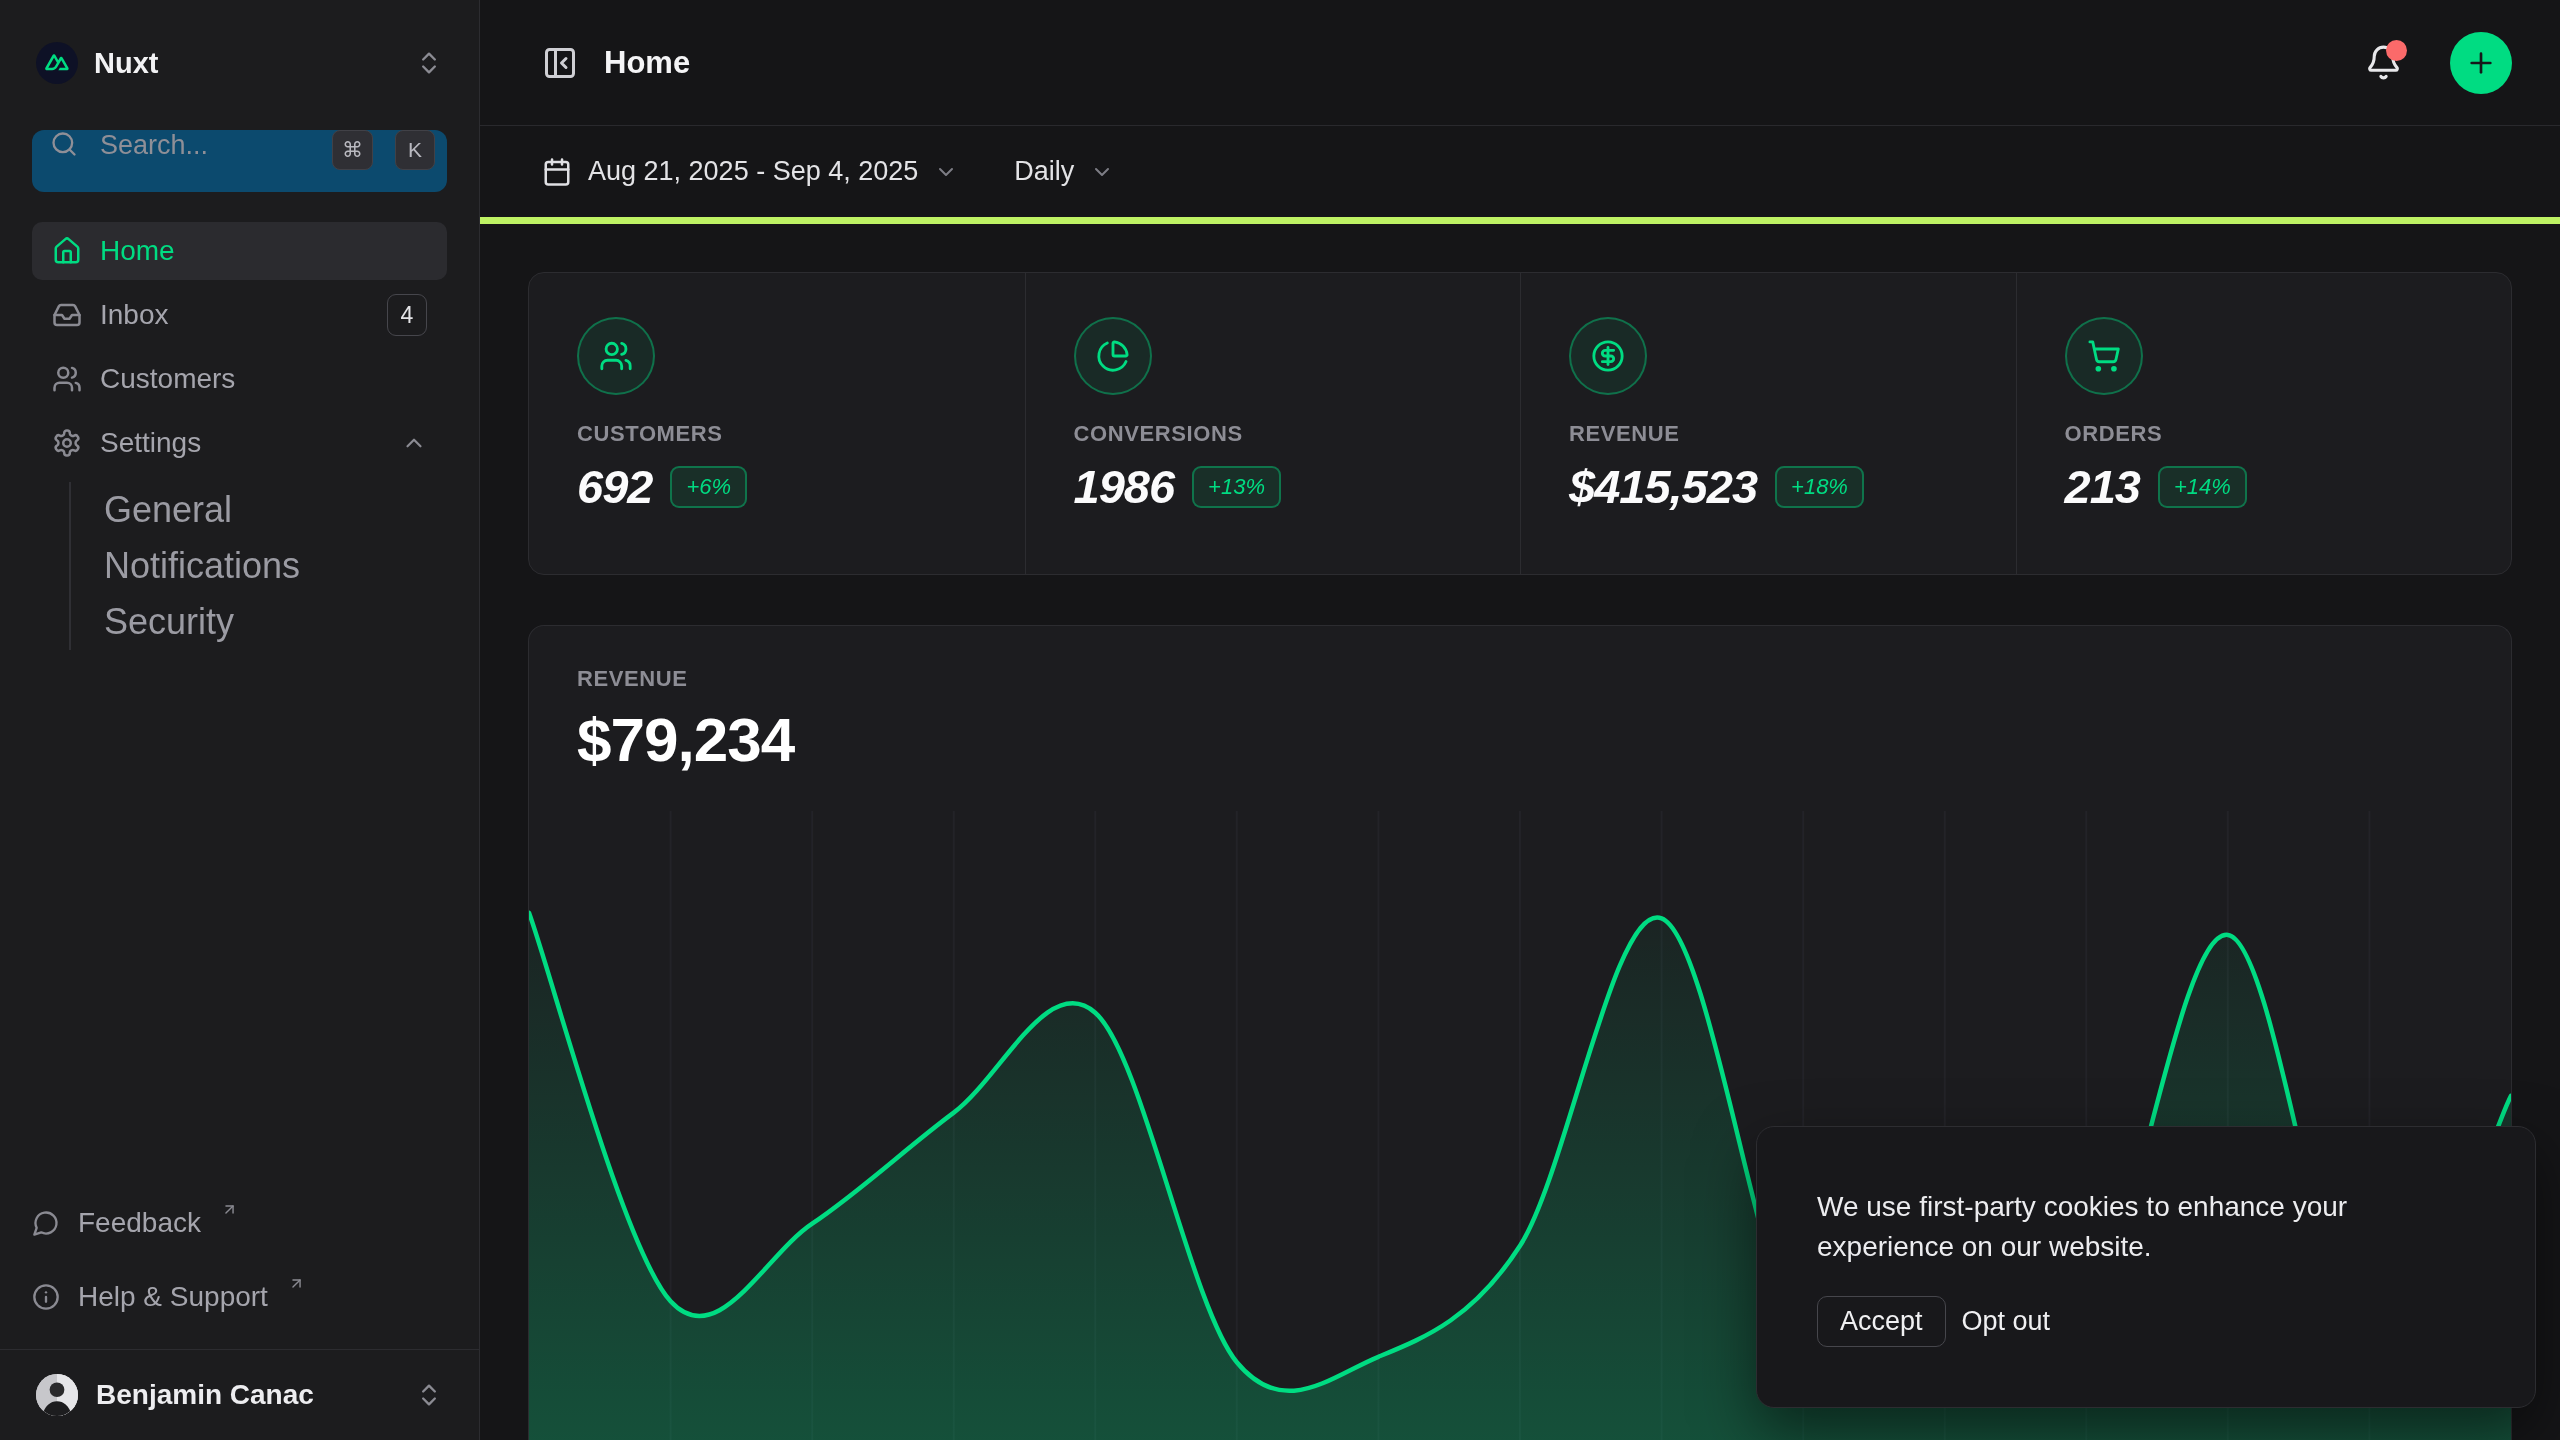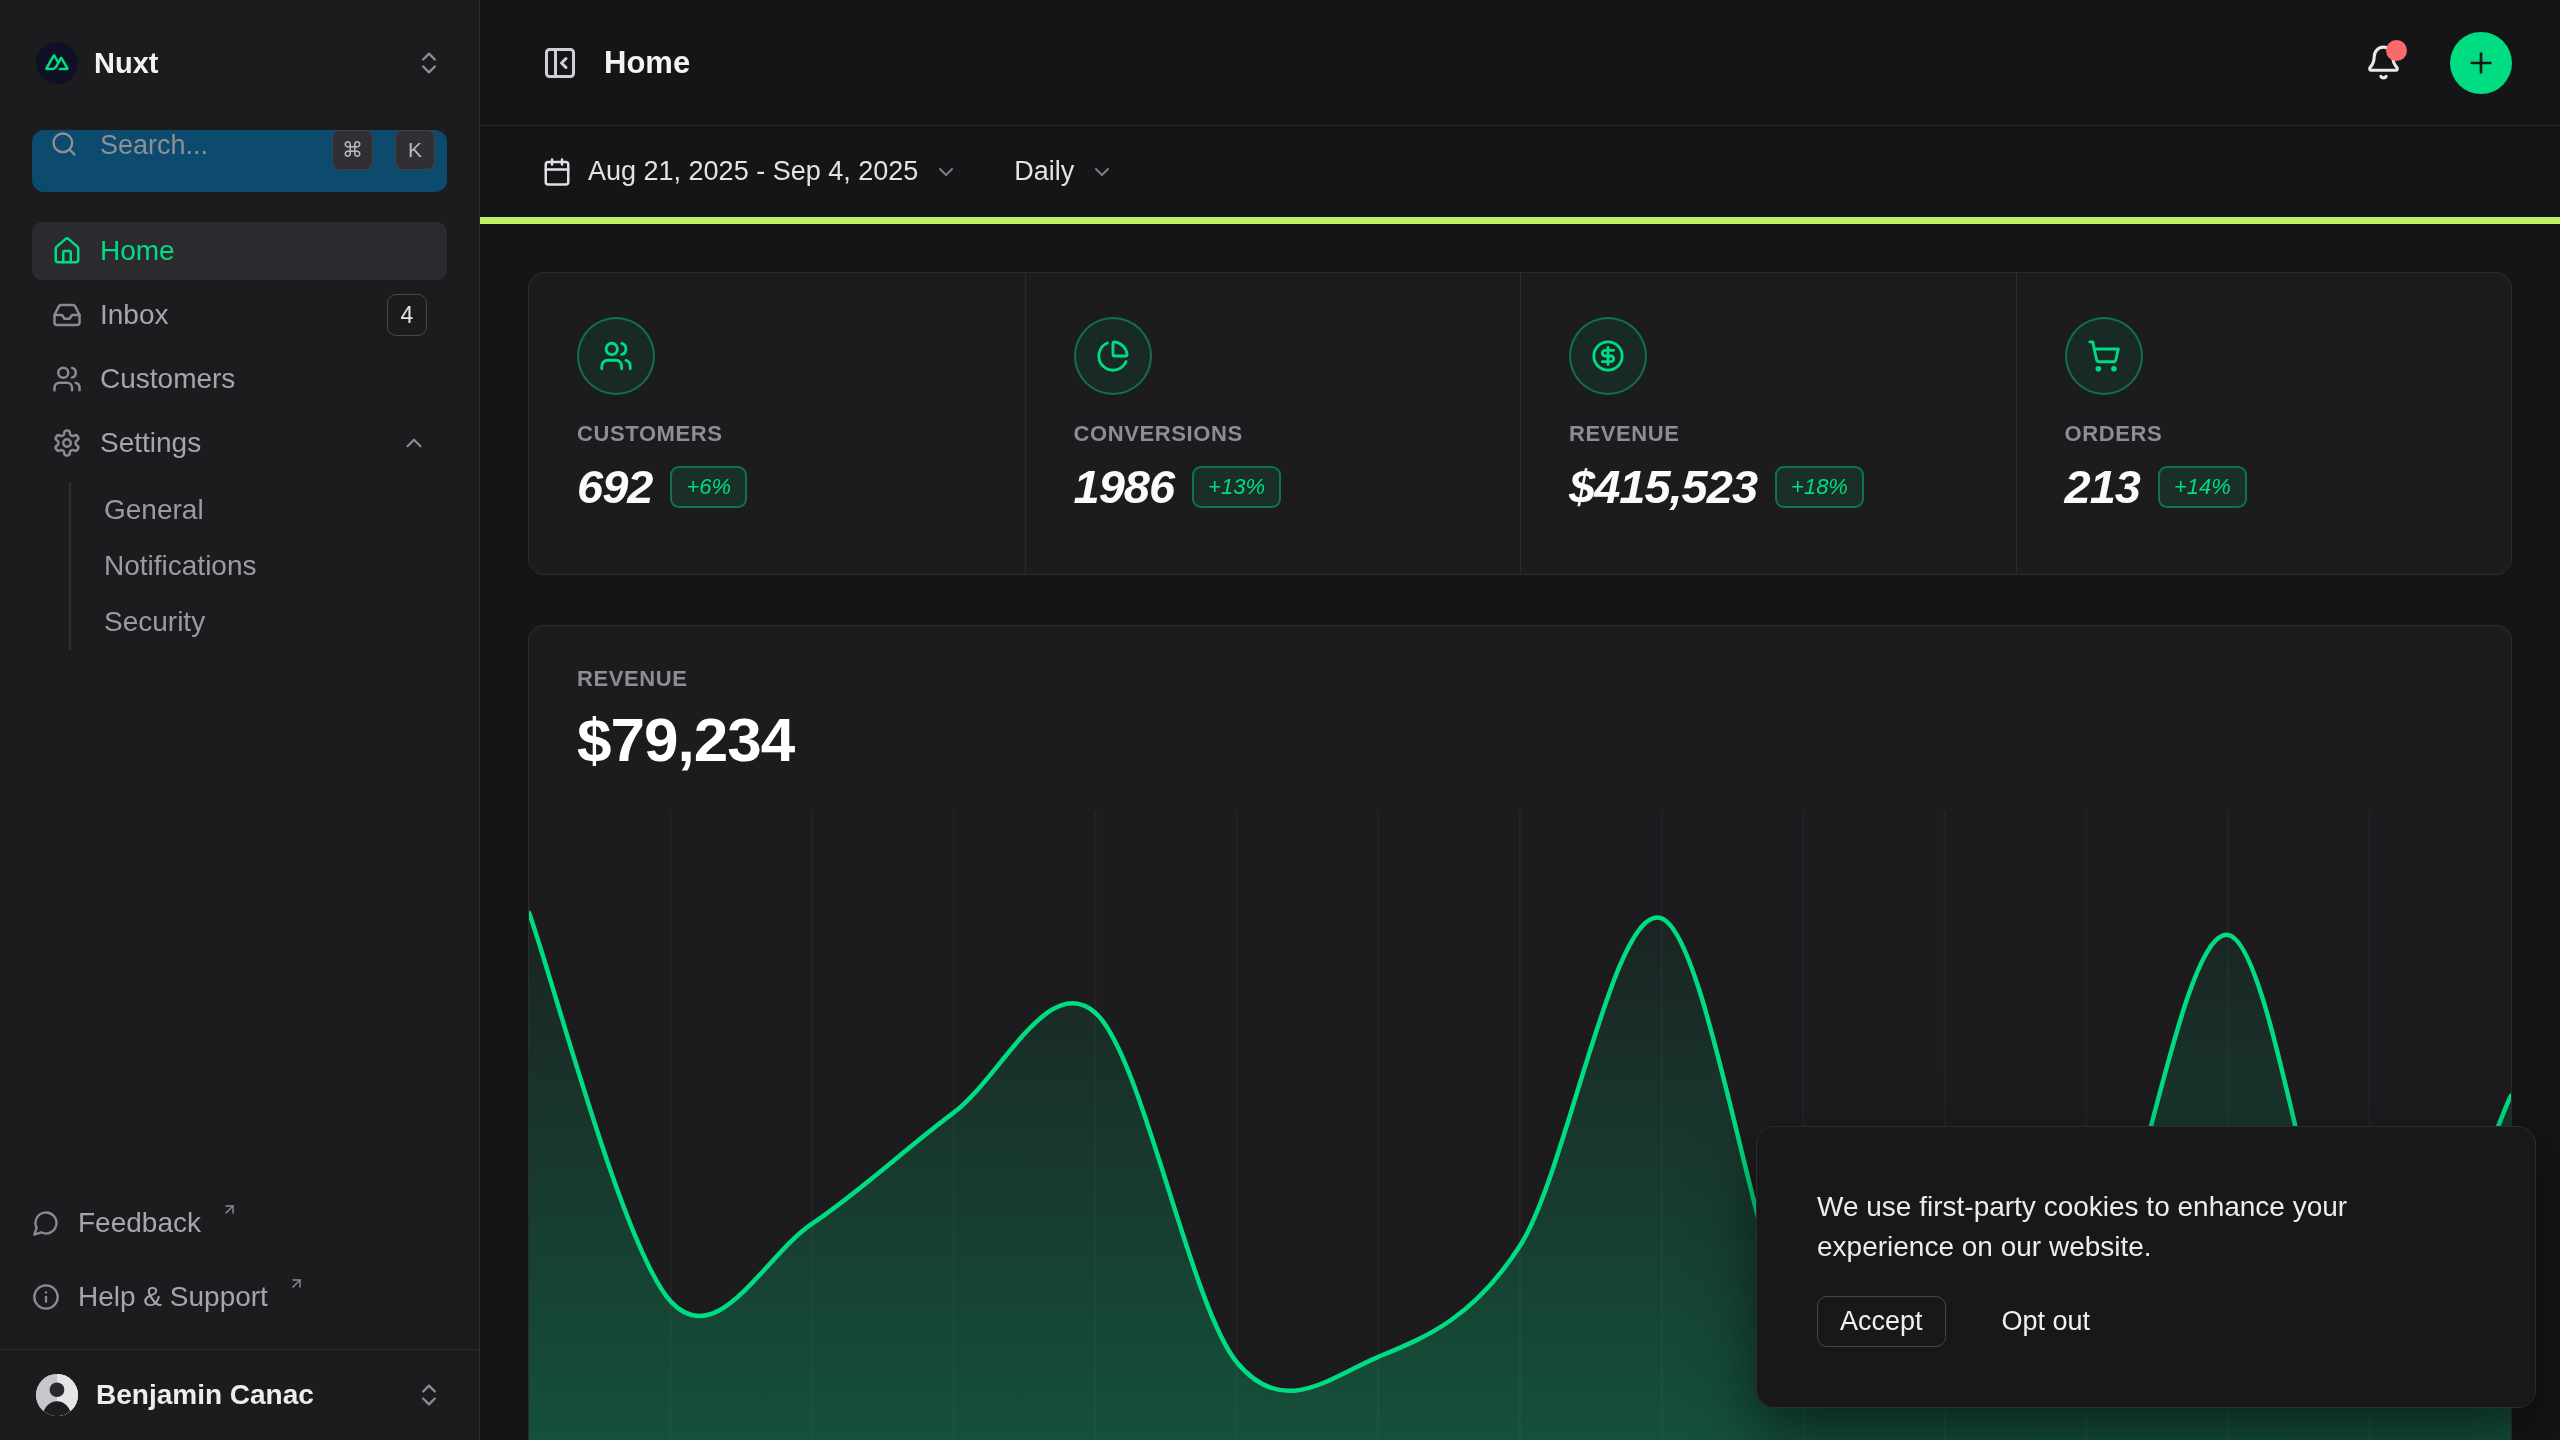--- a/index.html
+++ b/index.html
@@ -53,21 +53,21 @@
   .nav-item.active { background:#2b2b2f; color:#00dc82; }
   .nav-item.active .nico { color:#00dc82; }
   .nav-badge {
     margin-left:auto; min-width:40px; height:42px; padding:0 10px;
     border:1px solid #46464c; border-radius:9px;
     color:#e3e3e6; font-size:23px; font-weight:500;
     display:flex; align-items:center; justify-content:center;
   }
   .nav-chevron { margin-left:auto; color:#8b8b93; display:flex; }
   .subnav { margin:4px 0 0 37px; border-left:2px solid #2f2f34; padding-left:33px; display:flex; flex-direction:column; }
-  .subnav-item { height:56px; display:flex; align-items:center; font-size:28px; font-weight:500; color:#9b9ba3; cursor:pointer; border-radius:8px; }
+  .subnav-item { height:56px; display:flex; align-items:center; font-size:36px; font-weight:500; color:#9b9ba3; cursor:pointer; border-radius:8px; }
   .side-footer { margin-top:auto; padding-bottom:22px; display:flex; flex-direction:column; gap:20px; }
   .foot-item { height:54px; display:flex; align-items:flex-start; gap:18px; color:#a5a5ad; font-size:28px; font-weight:500; cursor:pointer; padding-top:8px; }
   .foot-item .nico { color:#8a8a92; display:flex; margin-top:2px; }
   .ext-arrow { color:#8a8a92; margin:-6px 0 0 2px; }
   .user-sep { border-top:1px solid #2c2c30; margin:0 -32px; }
   .user-row { display:flex; align-items:center; gap:18px; height:90px; cursor:pointer; padding:0 4px; }
   .avatar { width:42px; height:42px; border-radius:50%; overflow:hidden; background:#cfcfd3; }
   .user-name { font-size:28px; font-weight:600; color:#ededf0; }
 
   
@@ -131,21 +131,21 @@
   .chart-wrap { flex:1; margin-top:36px; min-height:0; }
   .chart-wrap svg { width:100%; height:100%; }
 
   
   .cookie {
     position:fixed; right:24px; bottom:32px; width:780px;
     background:#18181b; border:1px solid #2d2d31; border-radius:18px;
     padding:60px; box-shadow:0 24px 60px rgba(0,0,0,0.5);
   }
   .cookie-msg { font-size:28px; line-height:1.45; color:#ececef; }
-  .cookie-actions { margin-top:28px; display:flex; align-items:center; gap:56px; }
+  .cookie-actions { margin-top:28px; display:flex; align-items:center; gap:16px; }
   .cookie-accept {
     background:transparent; border:1px solid #46464c; border-radius:10px;
     color:#f0f0f2; font-size:27px; font-family:inherit; font-weight:500;
     padding:9px 22px; cursor:pointer;
   }
   .cookie-optout { background:none; border:none; color:#f0f0f2; font-size:27px; font-family:inherit; font-weight:500; cursor:pointer; }
 </style>
 </head>
 <body>
 

